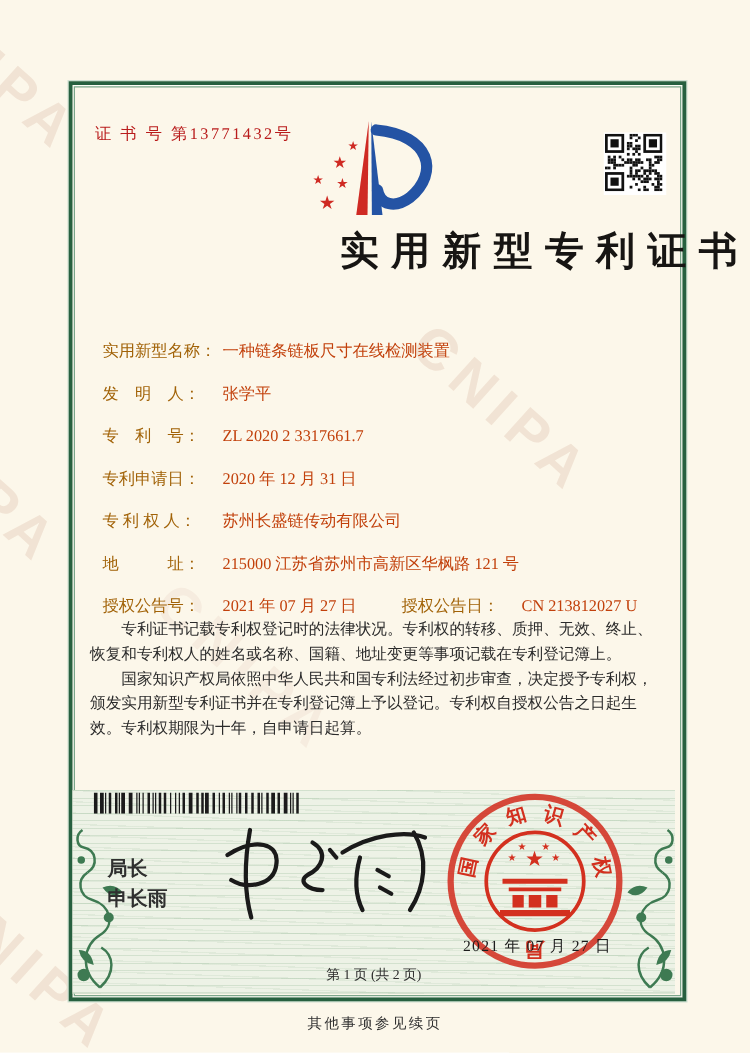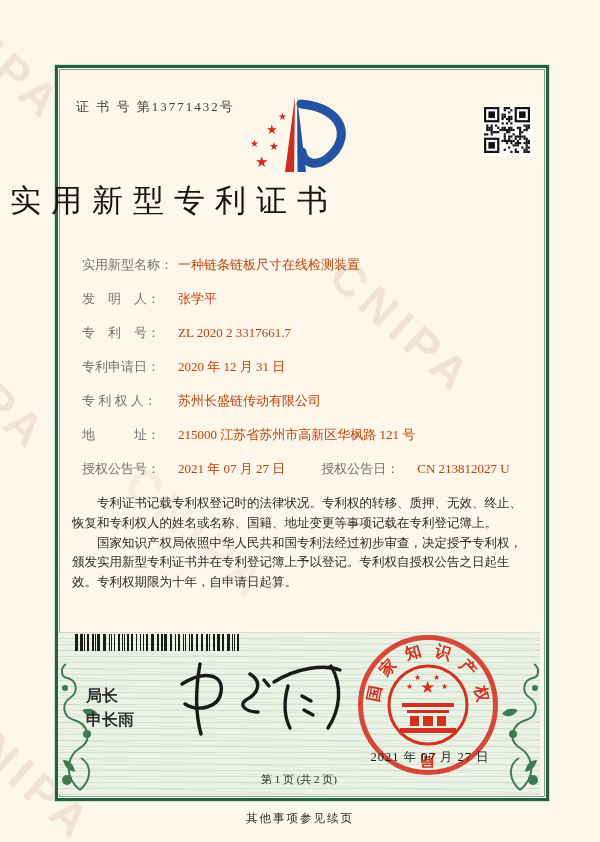--- a/index.html
+++ b/index.html
@@ -7,28 +7,28 @@
   .page{position:relative;width:600px;height:842px;background:#fcf7ea;overflow:hidden;}
   .wm{position:absolute;font-family:"Liberation Sans","DejaVu Sans",sans-serif;font-weight:bold;
       font-size:46px;letter-spacing:7px;color:rgba(198,148,126,0.20);transform:rotate(42deg);
       transform-origin:left top;white-space:nowrap;user-select:none;}
   .wm.faint{color:rgba(198,148,126,0.10);}
   .frame{position:absolute;left:55px;top:65px;width:488px;height:730px;
          border:3px solid #27603f;box-shadow:inset 0 0 0 1px #fdfdf6,inset 0 0 0 2px #7ba68a, 0 0 0 1px #cfe0d2;}
   .band{position:absolute;left:58px;top:632px;width:482px;height:163px;background-color:#edf2e6;
         background-image:repeating-linear-gradient(0deg,rgba(104,156,110,0.20) 0 1px,rgba(0,0,0,0) 1px 6px),
                          repeating-linear-gradient(2deg,rgba(104,156,110,0.10) 0 1px,rgba(0,0,0,0) 1px 9px);}
-  .cert-no{position:absolute;left:76px;top:98px;font-size:13px;letter-spacing:2px;color:#404040;}
+  .cert-no{position:absolute;left:76px;top:98px;font-size:13px;letter-spacing:2px;color:#b91c1c;}
   .logo{position:absolute;left:238px;top:92px;width:124px;height:94px;}
   .qr{position:absolute;left:483px;top:106px;width:48px;height:48px;background:#fff;padding:1px;}
-  .title{position:absolute;left:0;top:180px;width:100%;text-align:left;font-size:31px;font-weight:normal;
+  .title{position:absolute;left:0;top:180px;width:100%;text-align:right;font-size:31px;font-weight:bold;
          color:#171513;letter-spacing:10px;text-indent:10px;}
   .fields{position:absolute;left:82px;top:256px;width:440px;font-size:13px;color:#333;}
   .field-row{height:34px;}
-  .flabel{display:inline-block;min-width:96px;color:#737373;}
+  .flabel{display:inline-block;min-width:96px;color:#a16207;margin-top:16px;}
   .fvalue{color:#c2410c;}
   .grant-right{margin-left:36px;}
   .paras{position:absolute;left:72px;top:494px;width:458px;font-size:12.5px;line-height:1.58;color:#2b2b2b;}
   .paras p{margin:0;text-indent:2em;}
   .barcode{position:absolute;left:75px;top:634px;width:168px;height:17px;}
   .officer{position:absolute;left:86px;top:684px;font-family:"Liberation Sans","DejaVu Sans",sans-serif;
            font-size:16px;font-weight:600;color:#2f2f2f;line-height:24px;}
   .signature{position:absolute;left:168px;top:652px;width:185px;height:92px;}
   .seal{position:absolute;left:358px;top:635px;width:140px;height:140px;border:5px solid rgba(211,48,34,0.88);
         border-radius:50%;box-sizing:border-box;}

